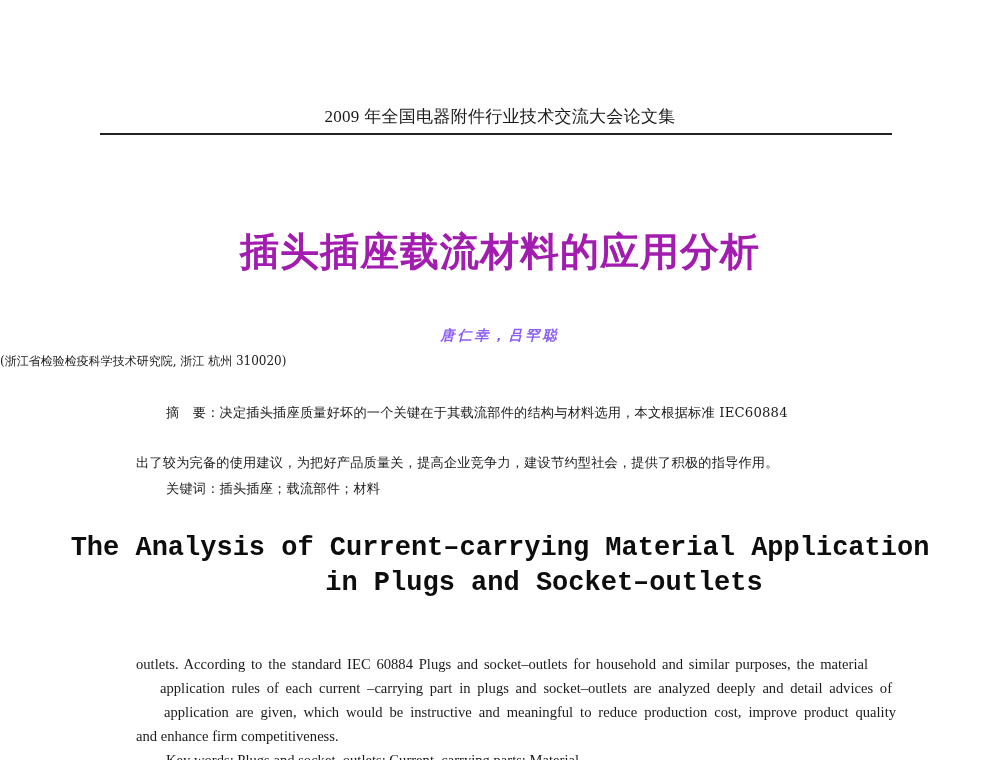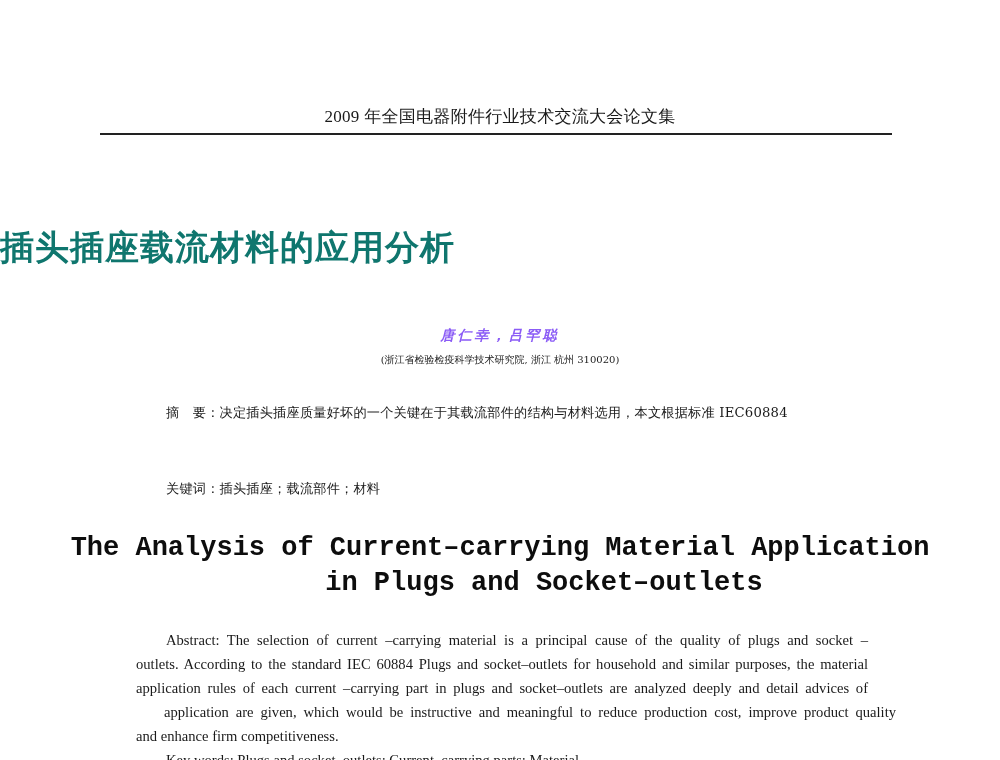--- a/index.html
+++ b/index.html
@@ -35,43 +35,44 @@
       left: 100px;
       width: 792px;
       top: 133px;
       height: 2px;
       background: #222222;
     }
     .cn-title {
       position: absolute;
       left: 0; width: 1000px;
       top: 225px;
+      text-align: center;
       font-family: "DejaVu Sans", "Liberation Sans", sans-serif;
       font-weight: bold;
-      font-size: 34px;
+      font-size: 39px;
       letter-spacing: 1px;
-      color: #0f766e;
+      color: #a21caf;
     }
     .cn-authors {
       position: absolute;
       left: 0; width: 1000px;
       top: 327px;
       text-align: center;
       font-size: 14px;
       font-style: italic;
       font-weight: bold;
       letter-spacing: 3px;
       color: #8b5cf6;
     }
     .cn-affil {
       position: absolute;
       left: 0; width: 1000px;
       top: 353px;
-      text-align: center;
-      font-size: 10px;
+      text-align: left;
+      font-size: 12px;
       color: #1a1a1a;
     }
     .cn-line {
       position: absolute;
       left: 136px;
       width: 756px;
       font-size: 13.2px;
       line-height: 20px;
       white-space: nowrap;
       color: #1a1a1a;
@@ -110,25 +111,25 @@
 <div class="page">
 
   <div class="running-head">2009 年全国电器附件行业技术交流大会论文集</div>
   <div class="head-rule"></div>
 
   <div class="cn-title">插头插座载流材料的应用分析</div>
   <div class="cn-authors">唐仁幸，吕罕聪</div>
   <div class="cn-affil">(浙江省检验检疫科学技术研究院, 浙江 杭州  310020)</div>
 
   <div class="cn-line indent" style="top:403px;"><span class="label-bold">摘　要</span><span>：决定插头插座质量好坏的一个关键在于其载流部件的结构与材料选用，本文根据标准 IEC60884</span></div>
+  <div class="cn-line" style="top:453px;">出了较为完备的使用建议，为把好产品质量关，提高企业竞争力，建设节约型社会，提供了积极的指导作用。</div>
   <div class="cn-line indent" style="top:479px;"><span class="label-bold">关键词</span><span>：插头插座；载流部件；材料</span></div>
 
   <div class="en-title" style="top:533px;">The Analysis of Current–carrying Material Application</div>
   <div class="en-title" style="top:568px;padding-left:44px;">in Plugs and Socket–outlets</div>
 
-  <div class="en-line indent" style="top:629px;"><span class="label-bold">Abstract:</span><span> The selection of current –carrying material is a principal cause of the quality of plugs and socket –</span></div>
   <div class="en-line" style="top:653px;">outlets. According to the standard IEC 60884 Plugs and socket–outlets for household and similar purposes, the material</div>
-  <div class="en-line" style="top:677px;">application rules of each current –carrying part in plugs and socket–outlets are analyzed deeply and detail advices of</div>
+  <div class="en-line" style="top:677px;margin-left:24px;">application rules of each current –carrying part in plugs and socket–outlets are analyzed deeply and detail advices of</div>
   <div class="en-line" style="top:701px;margin-left:28px;">application are given, which would be instructive and meaningful to reduce production cost, improve product quality</div>
   <div class="en-line last" style="top:725px;">and enhance firm competitiveness.</div>
   <div class="en-line indent last" style="top:749px;"><span class="label-bold">Key words:</span><span> Plugs and socket–outlets; Current–carrying parts; Material</span></div>
 
 </div>
 
 </body></html>

